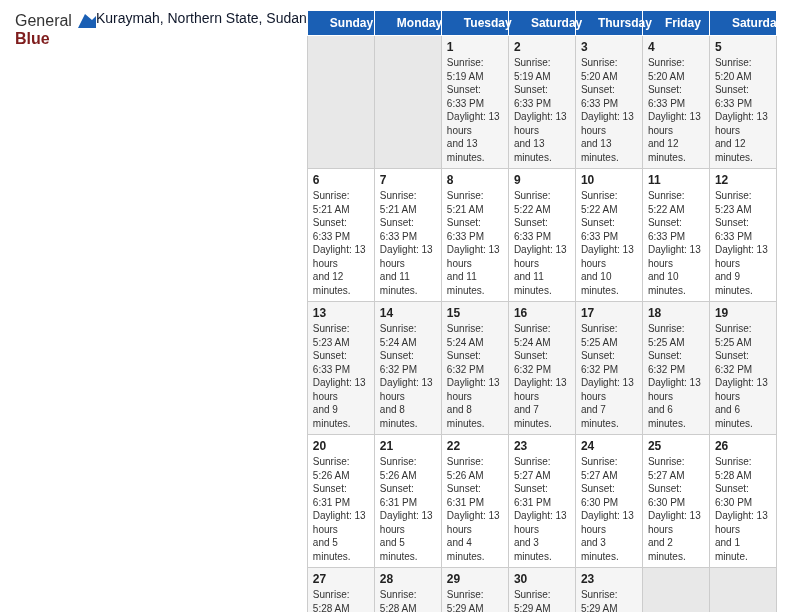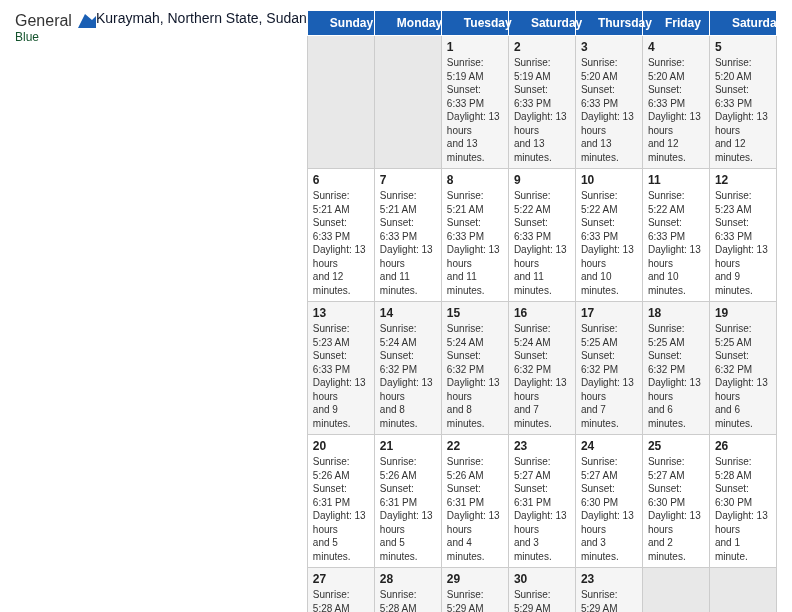--- a/index.html
+++ b/index.html
@@ -91,21 +91,21 @@
 <div class="page">
   <div class="header">
     <div class="logo">
       <div>
         <div style="display:flex;align-items:center;">
           <span class="logo-general">General</span>
           <svg width="22" height="22" viewBox="0 0 22 22" style="margin-left:2px;">
             <polygon points="4,18 11,4 18,10 22,6 22,18" fill="#1a5fb4"></polygon>
           </svg>
         </div>
-        <span class="logo-blue" style="font-size:12px;font-weight:normal;color:#14532d;display:block;margin-top:-2px;">Blue</span>
+        <span class="logo-blue" style="font-size:16px;font-weight:bold;color:#7f1d1d;display:block;margin-top:-2px;">Blue</span>
       </div>
     </div>
     <div class="title-block">
       <p>Kuraymah, Northern State, Sudan</p>
     </div>
   </div>
 
   <table class="calendar">
     <thead>
       <tr>

